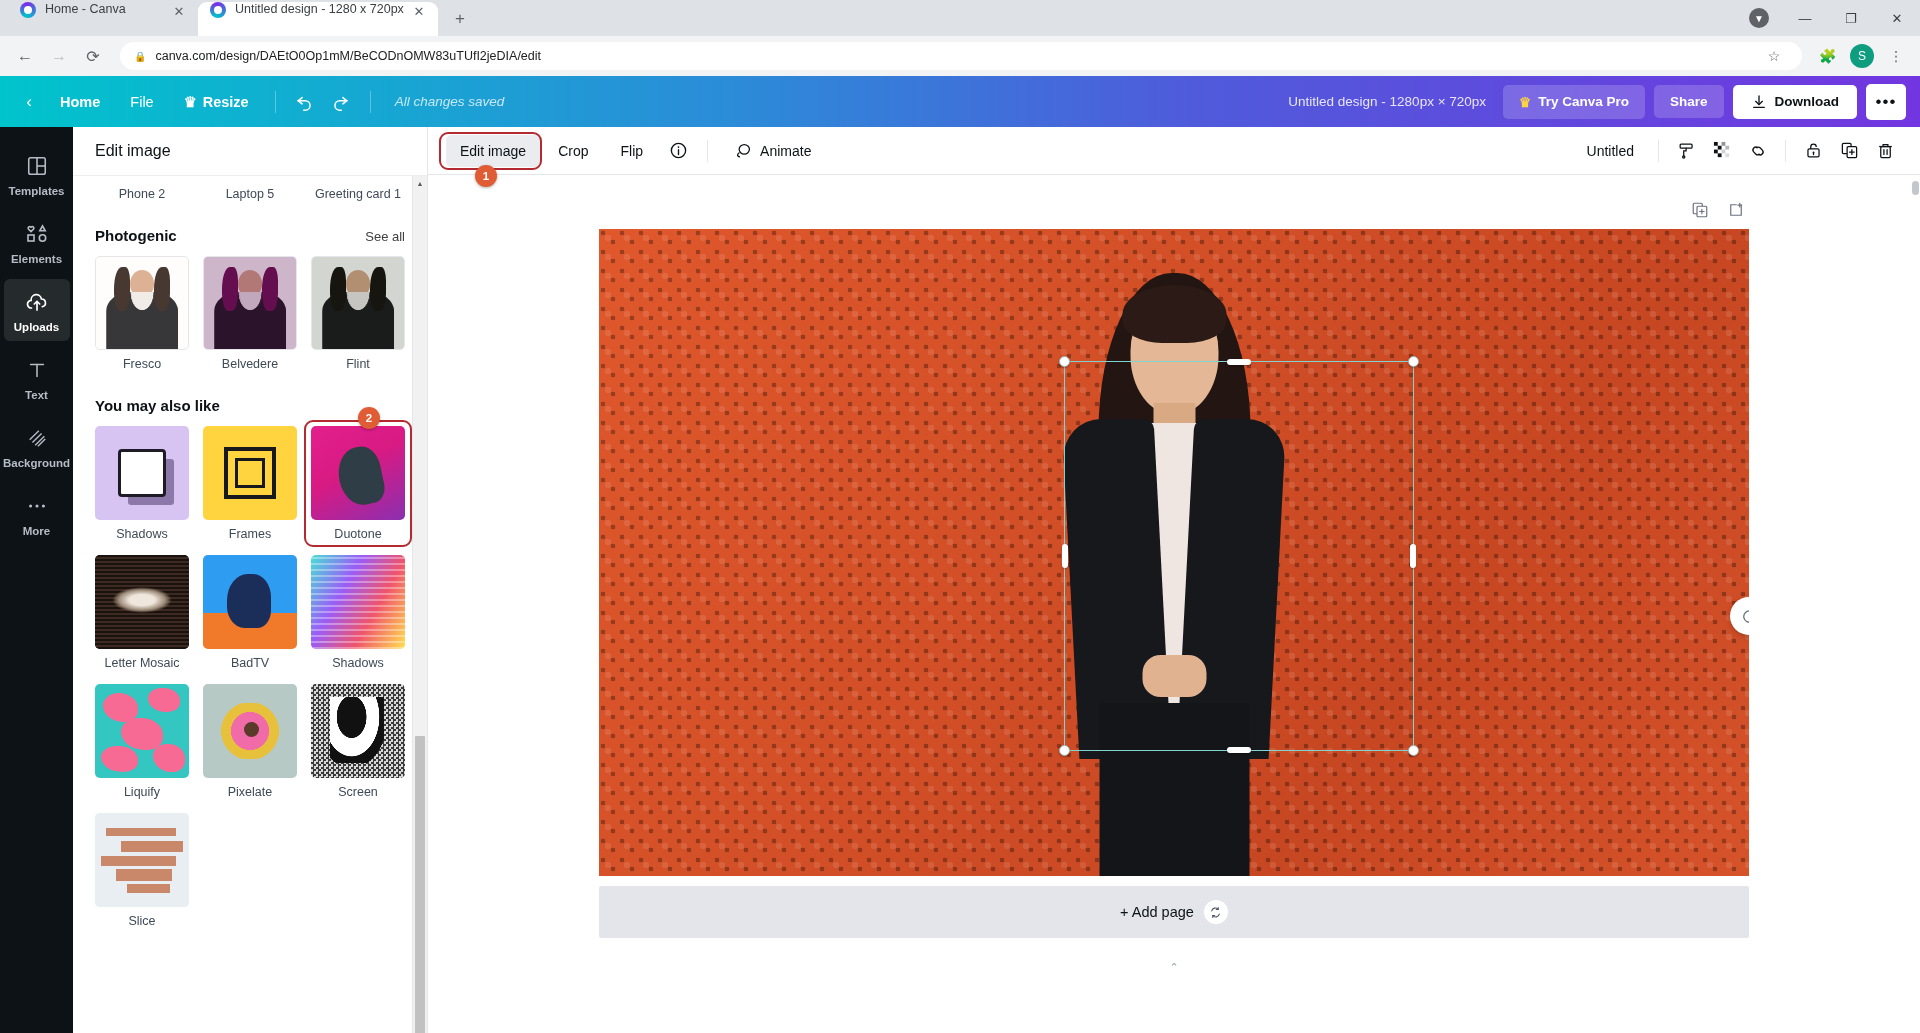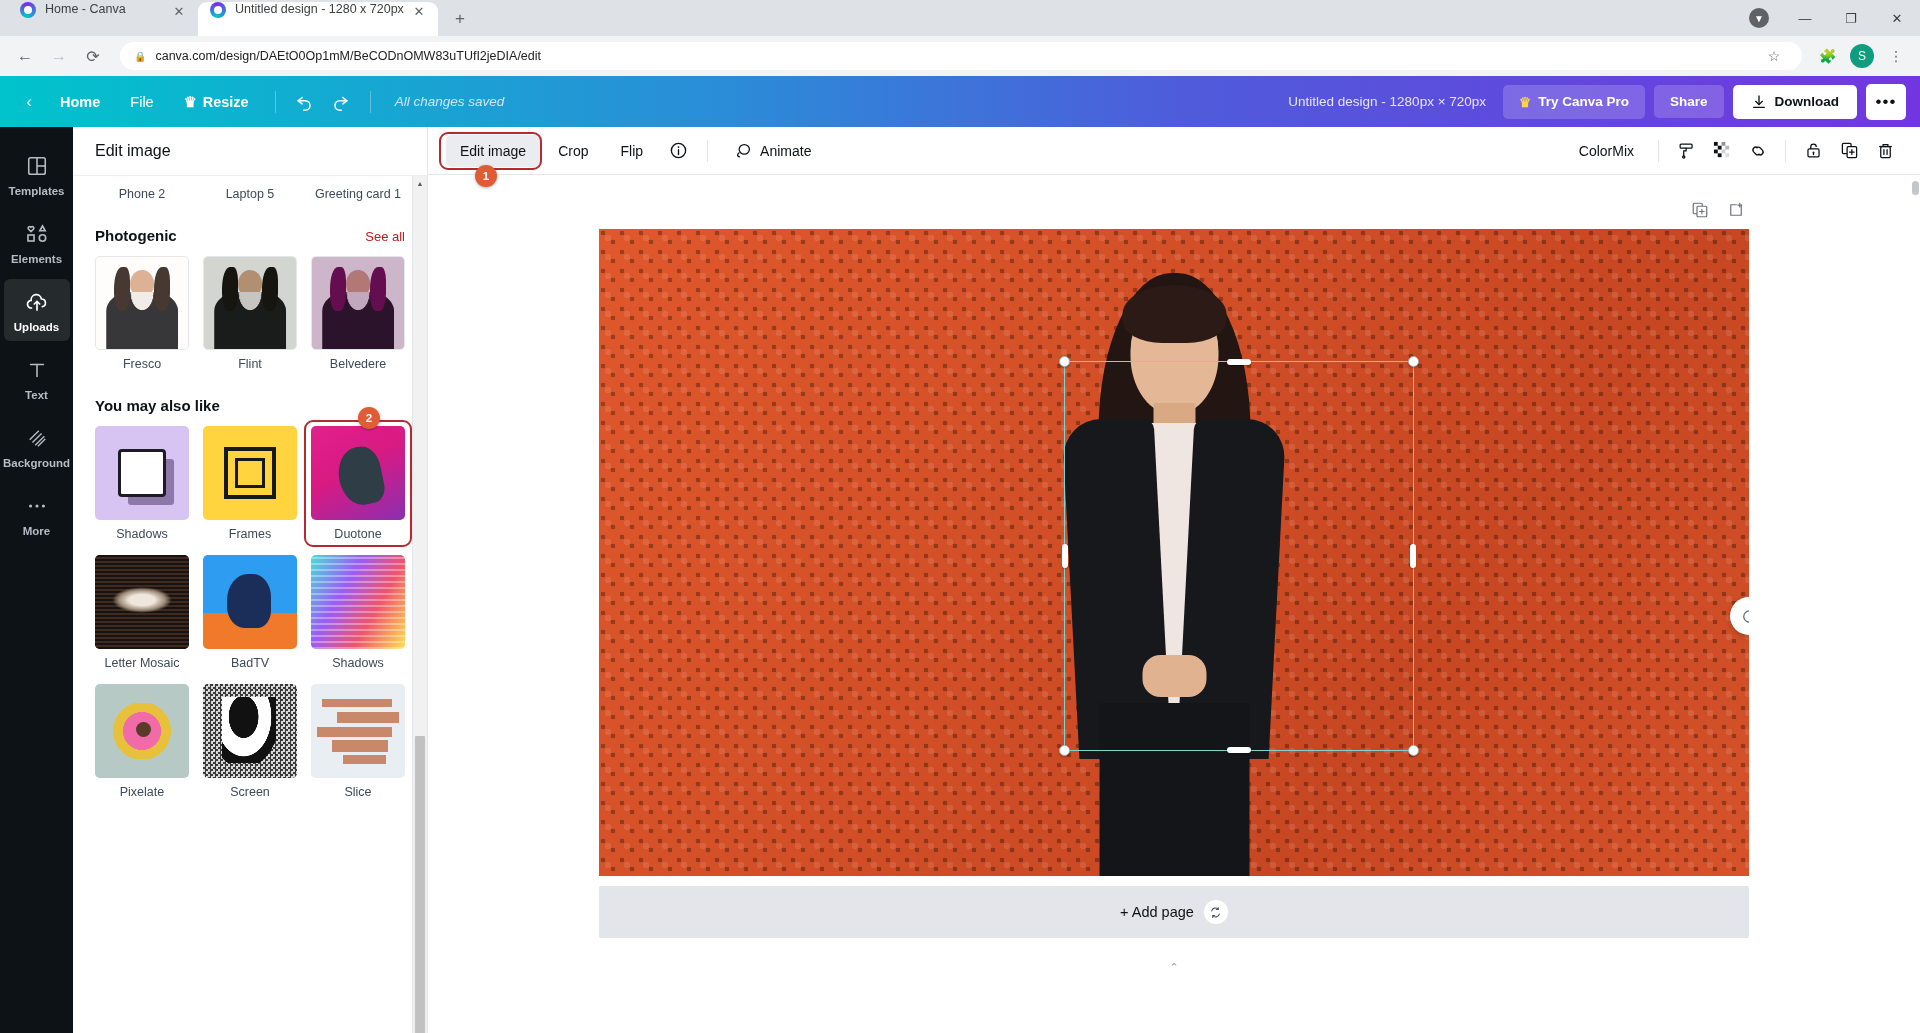--- a/index.html
+++ b/index.html
@@ -178,21 +178,21 @@
   .thumb-cap {
     font-size: 12.5px; color: #3e4a57; text-align: center;
     margin-top: 7px; white-space: nowrap; overflow: hidden;
     text-overflow: ellipsis;
   }
   .sec-head {
     display: flex; align-items: baseline; justify-content: space-between;
     margin: 26px 0 12px;
   }
   .sec-title { font-size: 15px; font-weight: bold; color: #0d1216; }
-  .sec-link { font-size: 13px; color: #b91c1c; }
+  .sec-link { font-size: 13px; color: #404040; }
   .grid3 {
     display: grid; grid-template-columns: repeat(3, 1fr); gap: 14px;
   }
   .cell { position: relative; }
   .thumb {
     width: 100%; aspect-ratio: 1/1; border-radius: 5px;
     background: #eee; overflow: hidden; position: relative;
   }
   .thumb.outlined { border: 1px solid #e4e6ea; }
 
@@ -615,34 +615,34 @@
             <div class="portrait"></div>
               <div class="hairL"></div>
               <div class="hairR"></div>
             <div class="tint" style="background:rgba(255,240,230,.14)"></div>
           </div>
           <div class="thumb-cap">Fresco</div>
         </div>
         <div class="cell">
           <div class="thumb outlined">
             <div class="portrait"></div>
+              <div class="hairL" style="background:#6a1050"></div>
+              <div class="hairR" style="background:#6a1050"></div>
+            <div class="tint" style="background:rgba(90,10,80,.30)"></div>
+          </div>
+          <div class="thumb-cap">Belvedere</div>
+        </div>
+        <div class="cell">
+          <div class="thumb outlined">
+            <div class="portrait"></div>
               <div class="hairL" style="background:#14100d"></div>
               <div class="hairR" style="background:#14100d"></div>
             <div class="tint" style="background:rgba(35,45,25,.20)"></div>
           </div>
           <div class="thumb-cap">Flint</div>
-        </div>
-        <div class="cell">
-          <div class="thumb outlined">
-            <div class="portrait"></div>
-              <div class="hairL" style="background:#6a1050"></div>
-              <div class="hairR" style="background:#6a1050"></div>
-            <div class="tint" style="background:rgba(90,10,80,.30)"></div>
-          </div>
-          <div class="thumb-cap">Belvedere</div>
         </div>
       </div>
 
       <div class="sec-head">
         <span class="sec-title">You may also like</span>
       </div>
       <div class="grid3">
 
         <div class="cell">
           <div class="thumb">
@@ -690,20 +690,32 @@
         </div>
 
 
         <div class="cell">
           <div class="thumb">
               <div class="trippy"></div>
             </div>
           <div class="thumb-cap">Shadows</div>
         </div>
 
+        <div class="cell">
+          <div class="thumb">
+            <div class="liquify">
+              <div class="blob" style="left:8%;top:10%;width:38%;height:30%"></div>
+              <div class="blob" style="left:56%;top:4%;width:34%;height:26%"></div>
+              <div class="blob" style="left:28%;top:36%;width:44%;height:34%"></div>
+              <div class="blob" style="left:6%;top:66%;width:40%;height:28%"></div>
+              <div class="blob" style="left:62%;top:64%;width:34%;height:30%"></div>
+            </div>
+          </div>
+          <div class="thumb-cap">Liquify</div>
+        </div>
 
         <div class="cell">
           <div class="thumb">
             <div class="pix">
                 <div class="pix-d"></div>
                 <div class="pix-hole"></div>
               </div>
           </div>
           <div class="thumb-cap">Pixelate</div>
         </div>
@@ -758,21 +770,21 @@
         <span>
           <svg width="19" height="19" viewBox="0 0 24 24" fill="none" stroke="currentColor" stroke-width="1.6">
               <ellipse cx="13" cy="10.5" rx="6.5" ry="6"></ellipse>
               <path d="M7 14.5c-1.5.8-2.5 2-2.5 3.3 0 1.5 1.6 2.2 3.2 2.2"></path>
             </svg>
         </span>
         <span>Animate</span>
       </div>
 
       <div class="tb-right">
-        <div class="tb-btn">ColorMix</div>
+        <div class="tb-btn">Untitled</div>
         <div class="tb-sep"></div>
         <div class="tb-icobtn">
           <svg width="19" height="19" viewBox="0 0 24 24" fill="none" stroke="currentColor" stroke-width="1.6">
               <rect x="4" y="4" width="15" height="5" rx="1.2"></rect>
               <path d="M11.5 9v3.5H8.5V19" stroke-linecap="round"></path>
               <circle cx="8.5" cy="20.3" r="1.4"></circle>
             </svg>
         </div>
         <div class="tb-icobtn">
           <svg width="19" height="19" viewBox="0 0 20 20">

